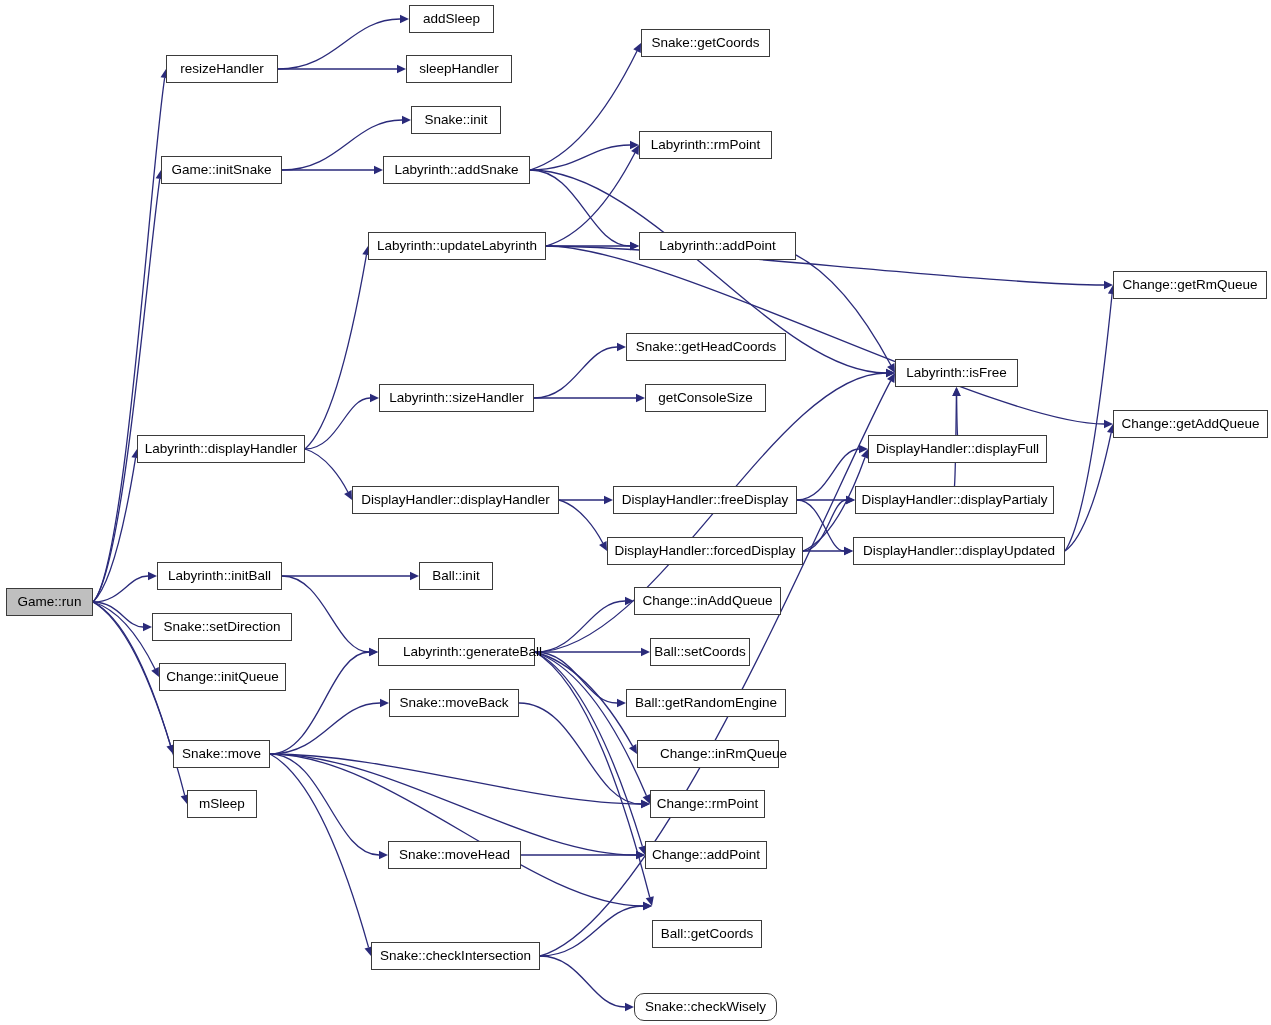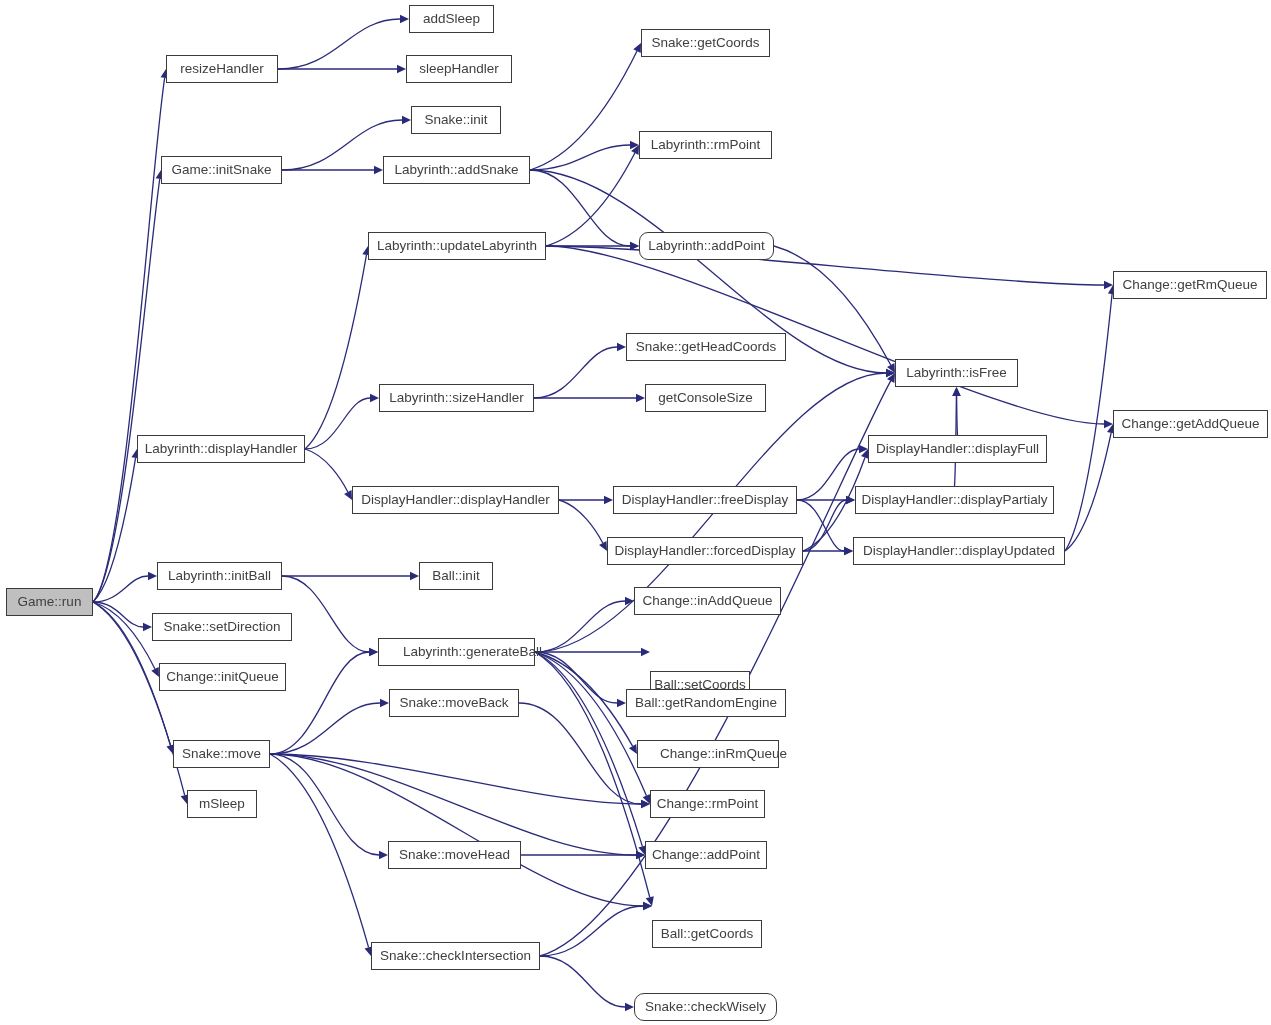--- a/index.html
+++ b/index.html
@@ -3,21 +3,21 @@
 <meta charset="utf-8">
 <style>
   html,body{margin:0;padding:0;background:#ffffff;}
   body{font-family:"Liberation Sans", sans-serif;}
   #stage{position:relative;width:1271px;height:1025px;background:#ffffff;overflow:hidden;}
   svg#graph{position:absolute;left:0;top:0;width:1271px;height:1025px;}
   .edge{fill:none;stroke:#2a2a7a;stroke-width:1.3;}
   .arrow{fill:#2a2a7a;stroke:none;}
   .nodebox{position:absolute;box-sizing:border-box;border:1px solid #3b3b3b;
            background:#ffffff;display:flex;align-items:center;justify-content:center;
-           font-size:13.5px;color:#404040;white-space:nowrap;line-height:1;text-align:right;}
+           font-size:13.5px;color:#000000;white-space:nowrap;line-height:1;text-align:right;}
   .nodebox.root{background:#bfbfbf;border:1px solid #3b3b3b;}
   .nodelabel{padding:0 6px;}
 </style>
 </head>
 <body>
 
 <div id="stage">
   <svg id="graph" viewBox="0 0 1271 1025" xmlns="http://www.w3.org/2000/svg">
     <g id="edge-layer">
         <path class="edge" d="M 278 69 C 336.95 69, 350.05 19, 400 19"></path>
@@ -163,21 +163,21 @@
       </div>
       <div class="nodebox" style="left: 161px; top: 156px; width: 121px; height: 28px;">
         <span class="nodelabel">Game::initSnake</span>
       </div>
       <div class="nodebox" style="left: 383px; top: 156px; width: 147px; height: 28px;">
         <span class="nodelabel">Labyrinth::addSnake</span>
       </div>
       <div class="nodebox" style="left: 368px; top: 232px; width: 178px; height: 28px;">
         <span class="nodelabel">Labyrinth::updateLabyrinth</span>
       </div>
-      <div class="nodebox" style="left: 639px; top: 232px; width: 135px; height: 28px; border-radius: 9px;">
+      <div class="nodebox" style="left: 639px; top: 232px; width: 157px; height: 28px;">
         <span class="nodelabel">Labyrinth::addPoint</span>
       </div>
       <div class="nodebox" style="left: 1113px; top: 271px; width: 154px; height: 28px;">
         <span class="nodelabel">Change::getRmQueue</span>
       </div>
       <div class="nodebox" style="left: 626px; top: 333px; width: 160px; height: 28px;">
         <span class="nodelabel">Snake::getHeadCoords</span>
       </div>
       <div class="nodebox" style="left: 895px; top: 359px; width: 123px; height: 28px;">
         <span class="nodelabel">Labyrinth::isFree</span>
@@ -220,21 +220,21 @@
       </div>
       <div class="nodebox root" style="left: 6px; top: 588px; width: 87px; height: 28px;">
         <span class="nodelabel">Game::run</span>
       </div>
       <div class="nodebox" style="left: 634px; top: 587px; width: 147px; height: 28px;">
         <span class="nodelabel">Change::inAddQueue</span>
       </div>
       <div class="nodebox" style="left: 152px; top: 613px; width: 140px; height: 28px;">
         <span class="nodelabel">Snake::setDirection</span>
       </div>
-      <div class="nodebox" style="left: 650px; top: 638px; width: 100px; height: 28px; margin-top: 33px;">
+      <div class="nodebox" style="left: 650px; top: 638px; width: 100px; height: 28px;">
         <span class="nodelabel">Ball::setCoords</span>
       </div>
       <div class="nodebox" style="left: 378px; top: 638px; width: 157px; height: 28px; padding-left: 32px;">
         <span class="nodelabel">Labyrinth::generateBall</span>
       </div>
       <div class="nodebox" style="left: 159px; top: 663px; width: 127px; height: 28px;">
         <span class="nodelabel">Change::initQueue</span>
       </div>
       <div class="nodebox" style="left: 626px; top: 689px; width: 160px; height: 28px;">
         <span class="nodelabel">Ball::getRandomEngine</span>

